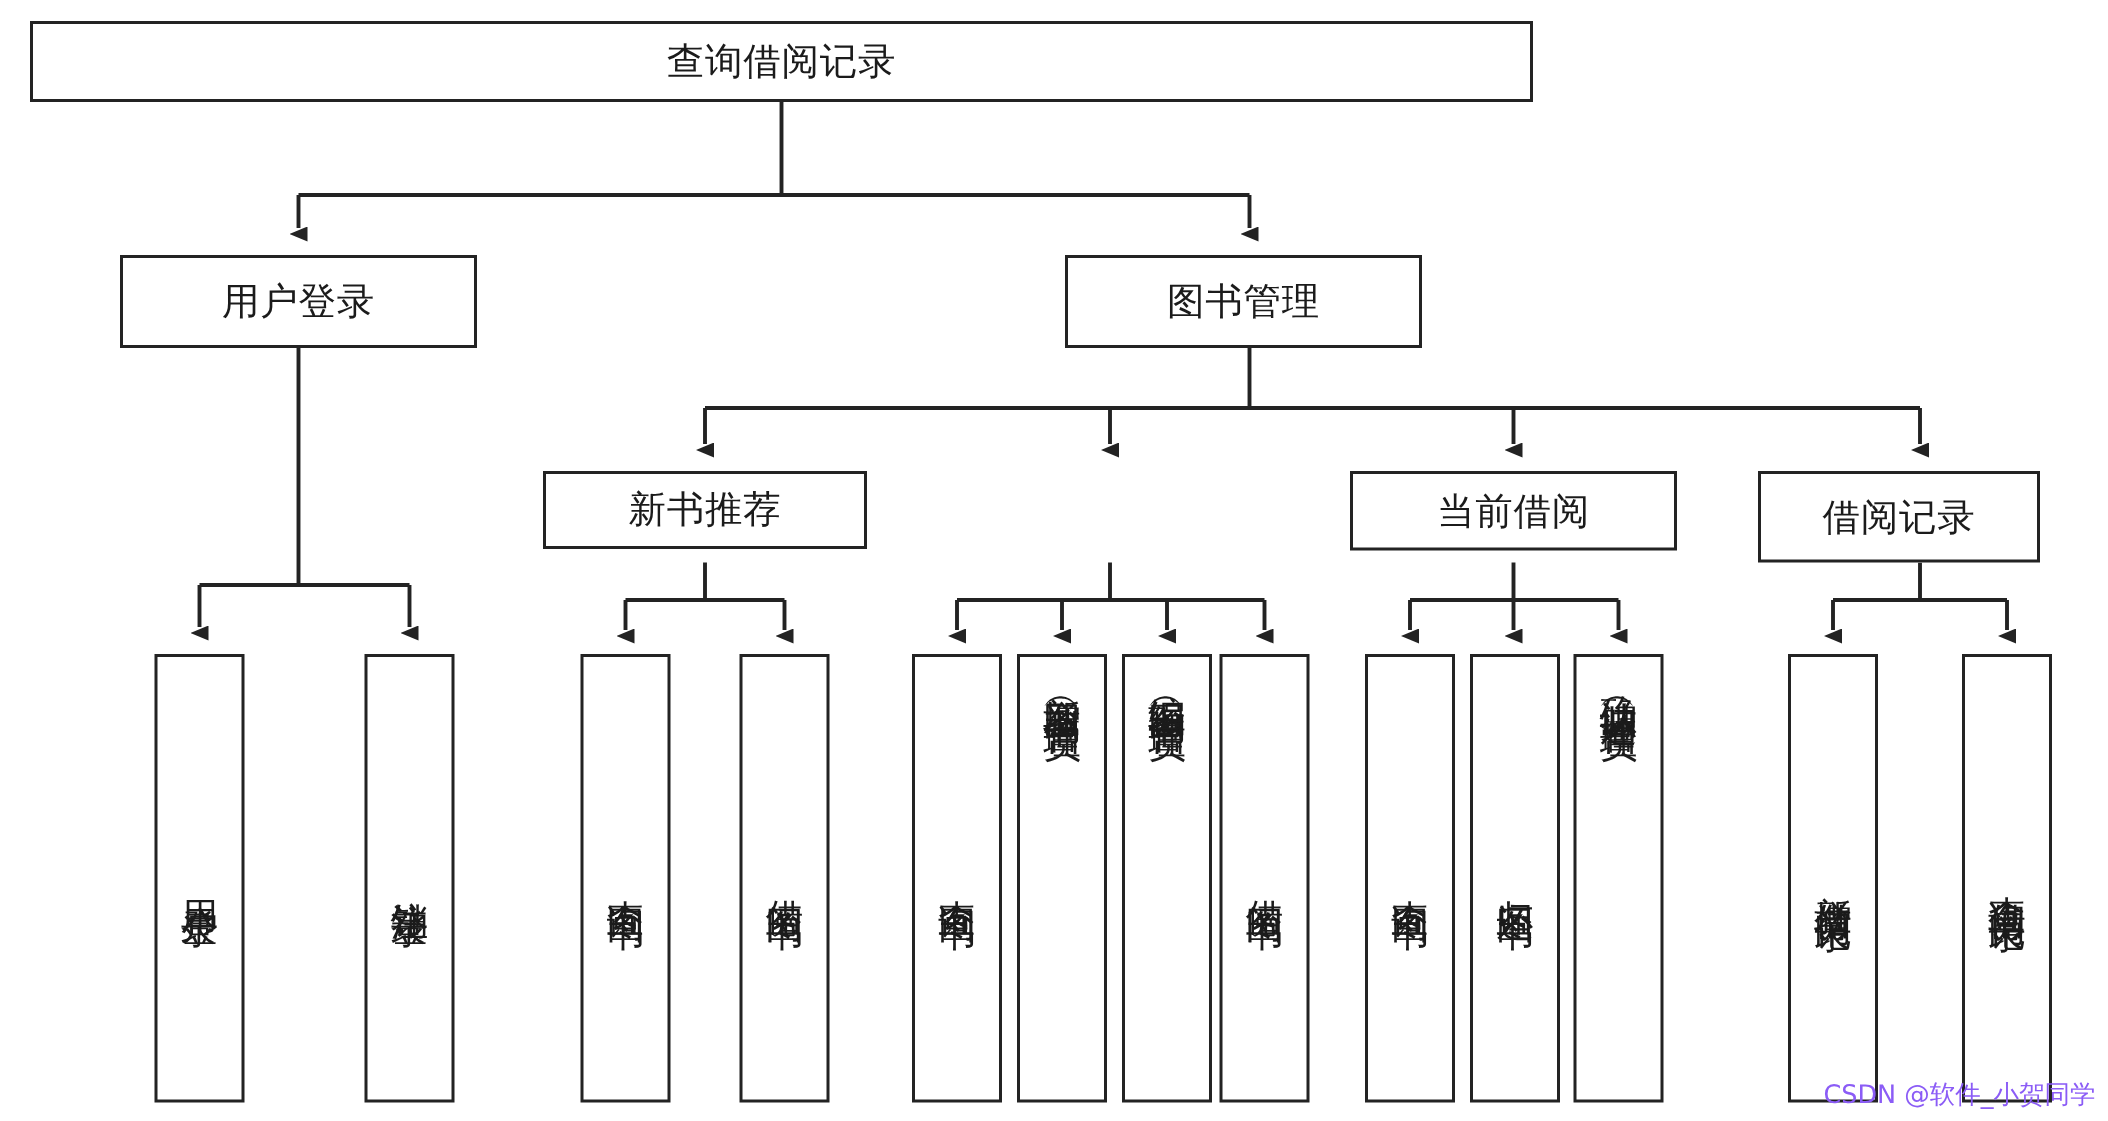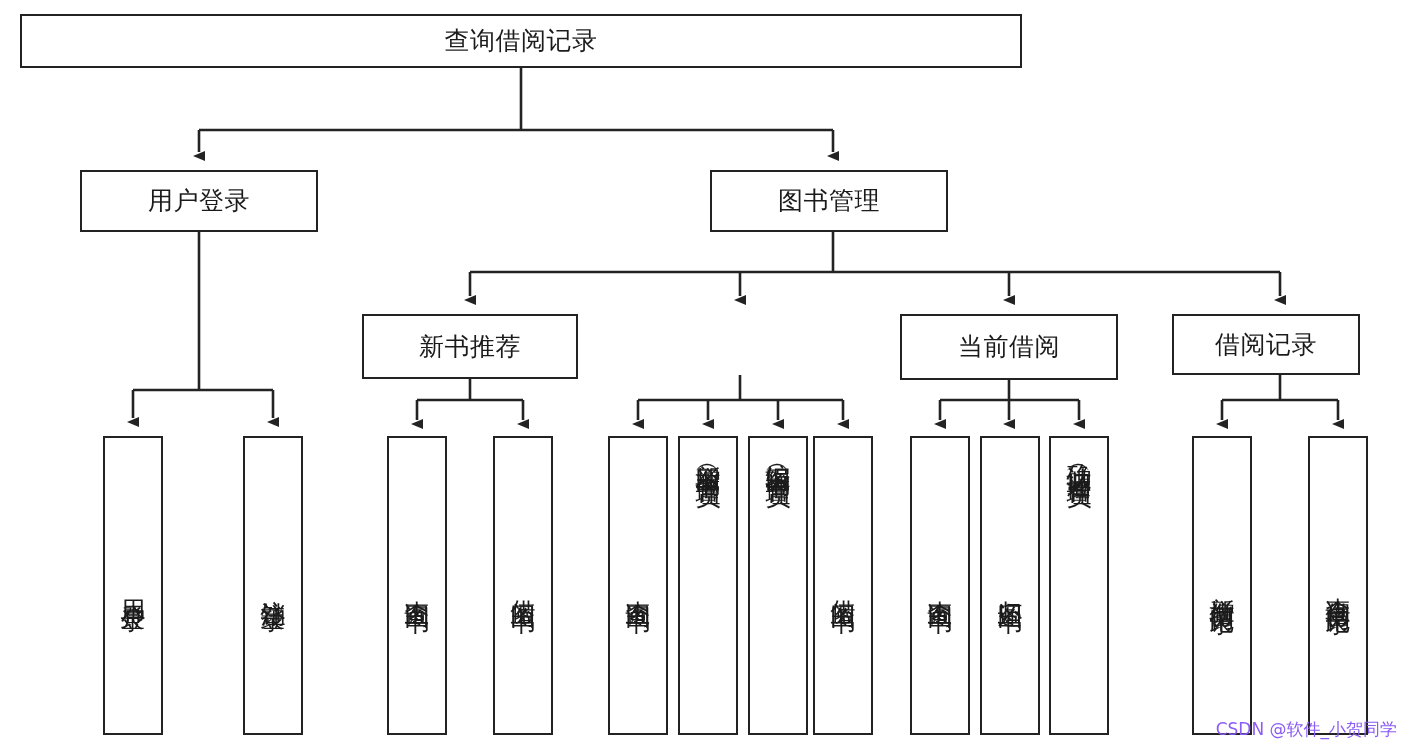--- a/index.html
+++ b/index.html
@@ -140,24 +140,24 @@
     <span class="node-label">查询借阅记录</span>
   </div>
 
   <div class="node horiz" style="left:80px; top:170px; width:238px; height:62px;">
     <span class="node-label">用户登录</span>
   </div>
   <div class="node horiz" style="left:710px; top:170px; width:238px; height:62px;">
     <span class="node-label">图书管理</span>
   </div>
 
-  <div class="node horiz" style="left:362px; top:314px; width:216px; height:65px;">
+  <div class="node horiz" style="left:362px; top:314px; width:216px; height:52px;">
     <span class="node-label">新书推荐</span>
   </div>
-  <div class="node horiz" style="left:900px; top:314px; width:218px; height:66px;">
+  <div class="node horiz" style="left:900px; top:314px; width:218px; height:53px;">
     <span class="node-label">当前借阅</span>
   </div>
   <div class="node horiz" style="left:1172px; top:314px; width:188px; height:61px;">
     <span class="node-label">借阅记录</span>
   </div>
 
   <div class="node vert centered" style="left:103px; top:436px; width:60px; height:299px;">
     <span class="node-label">用户登录</span>
   </div>
   <div class="node vert centered" style="left:243px; top:436px; width:60px; height:299px;">

